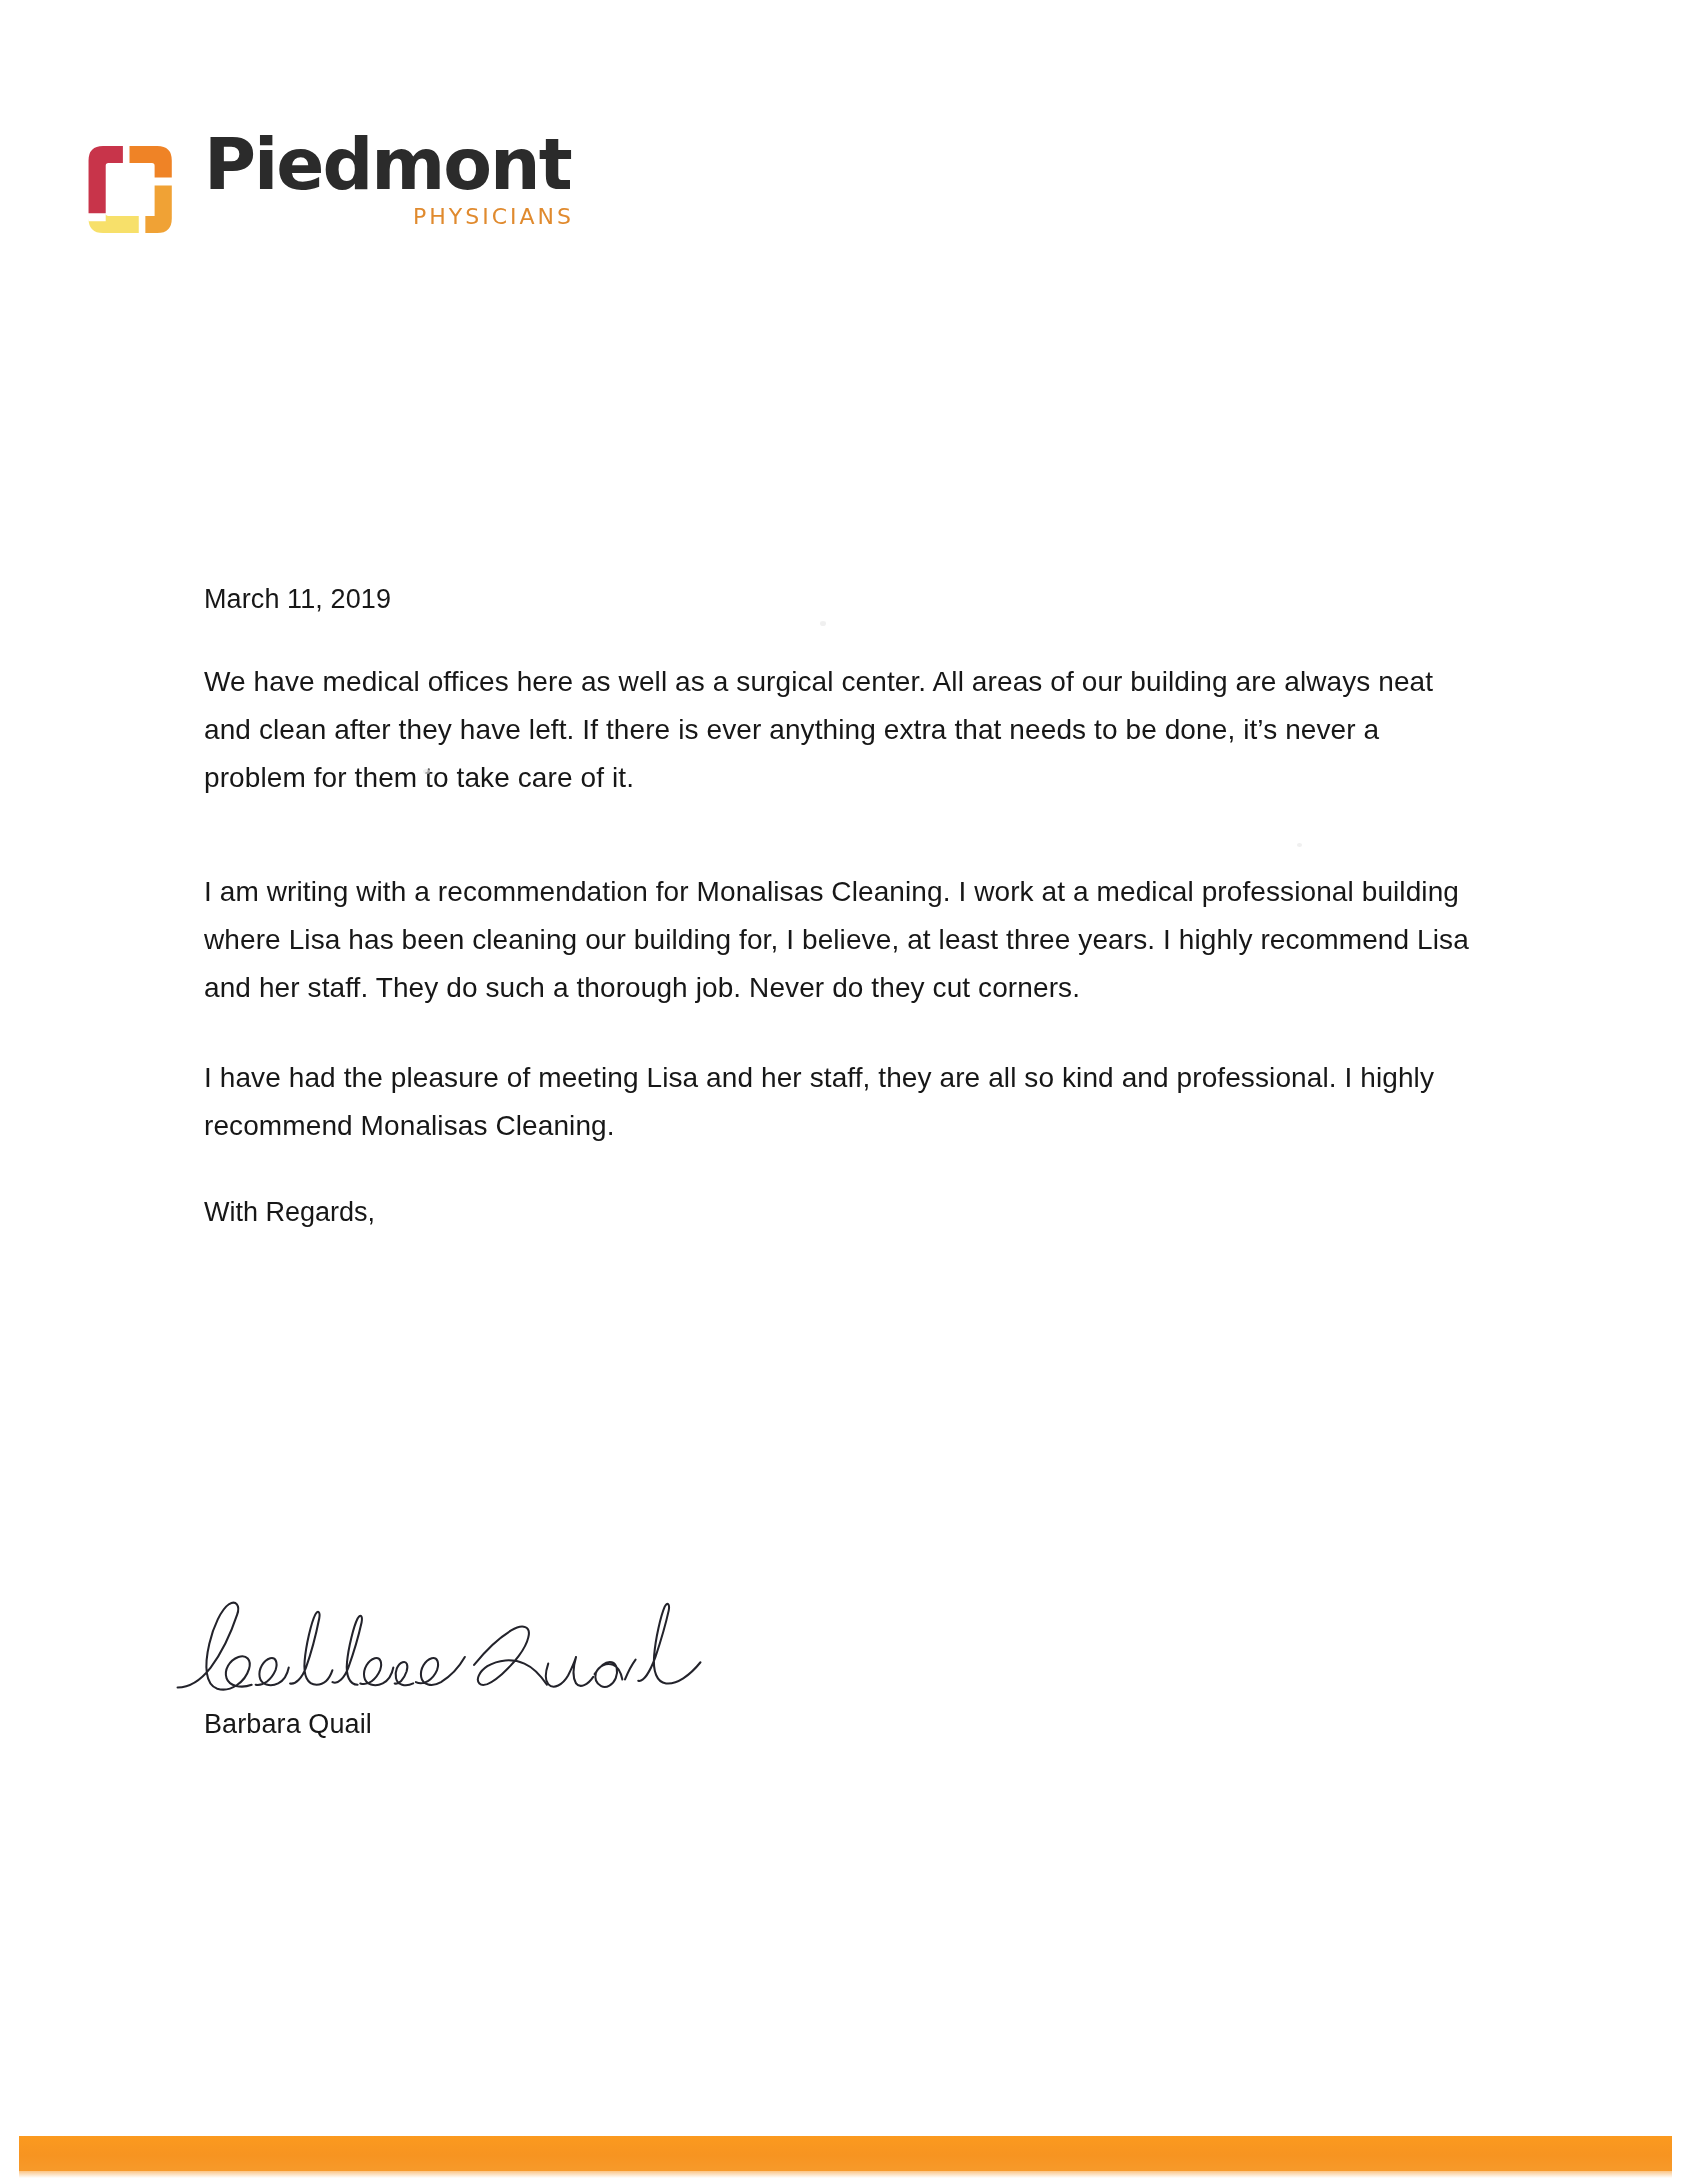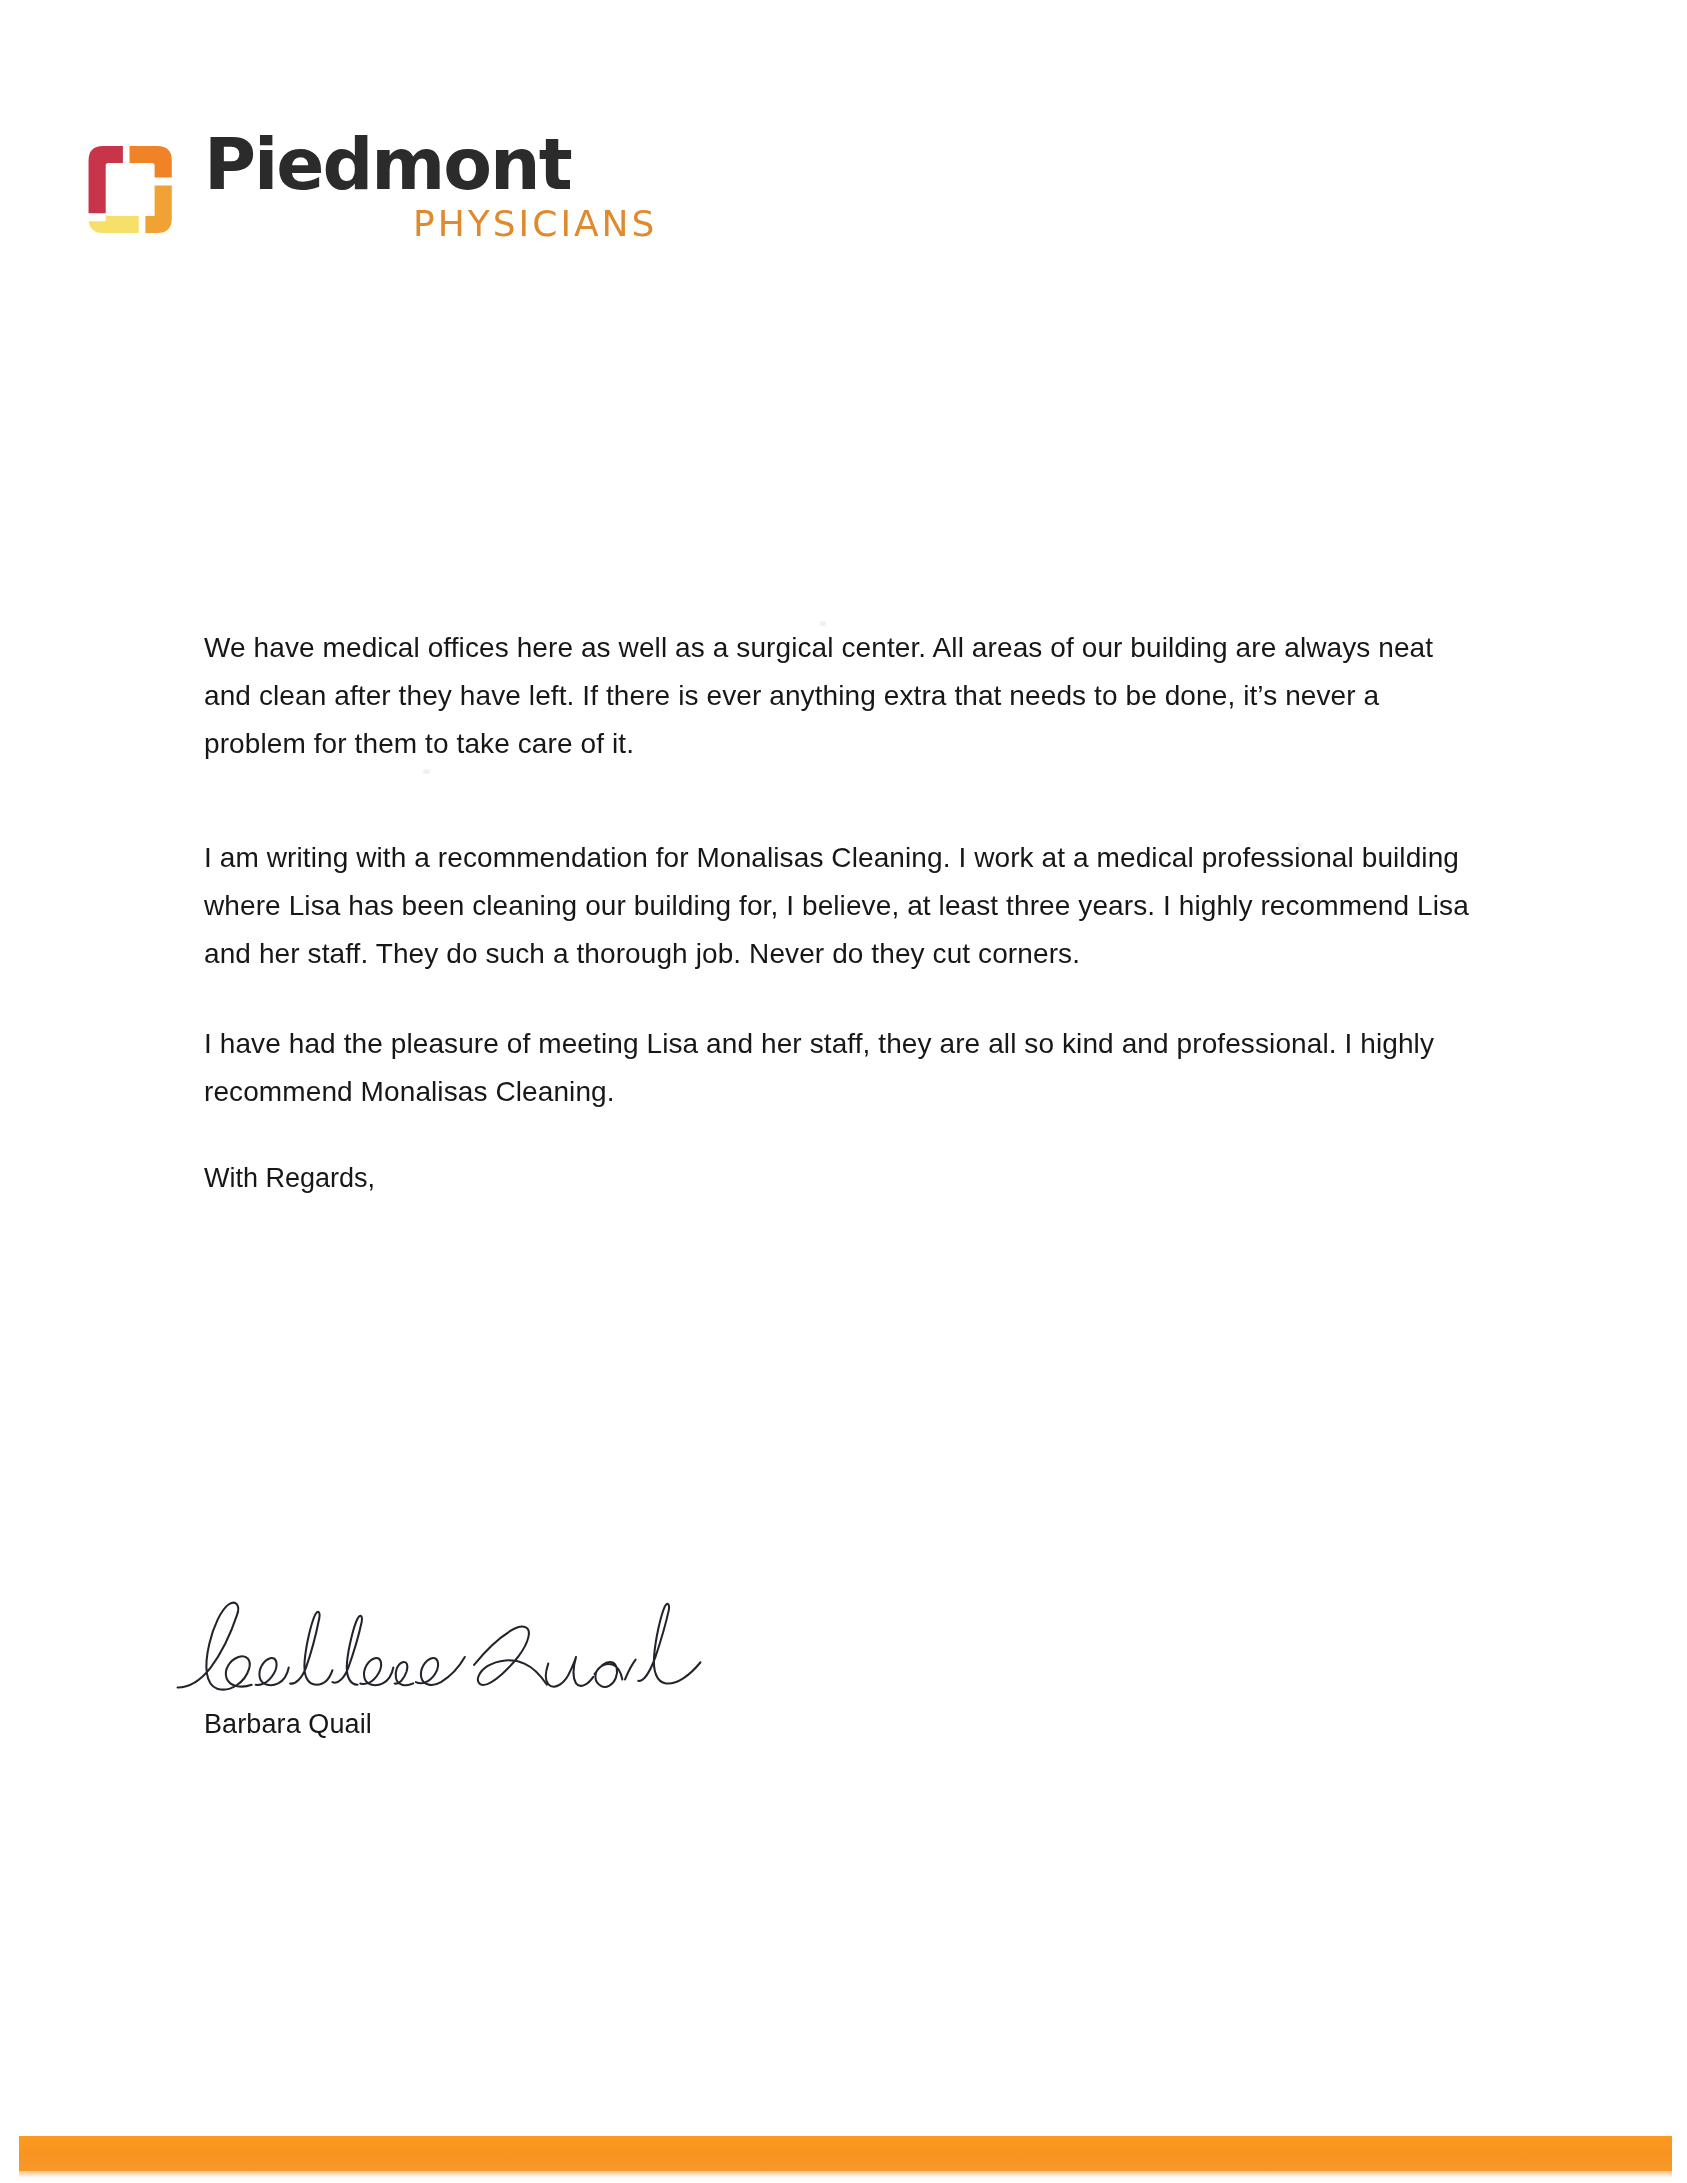--- a/index.html
+++ b/index.html
@@ -50,21 +50,21 @@
     font-weight: 700;
     letter-spacing: -2px;
     color: #2b2b2b;
     line-height: 1.0;
   }
   .logo-sub {
     position: absolute;
     left: 339px;
     top: 77px;
     font-family: "DejaVu Sans", sans-serif;
-    font-size: 36px;
+    font-size: 22px;
     font-weight: 400;
     letter-spacing: 3px;
     color: #e08a2e;
     line-height: 1.0;
   }
 
   
   .practice-block {
     position: absolute;
     right: 195px;
@@ -195,20 +195,21 @@
         <path d="M22 132 L48 132 L48 120 Q48 124 52 124 L98 124 L98 150 L44 150 Q22 150 22 128 Z" fill="#f7e06a"></path>
       </svg>
     </div>
 
     <div class="logo-wordmark">Piedmont</div>
     <div class="logo-sub">PHYSICIANS</div>
   </div>
 
 
   <div class="body-area">
+    <div class="date-line">March 11, 2019</div>
 
 
     <div class="para">We have medical offices here as well as a surgical center.  All areas of our building are always neat and clean after they have left.  If there is ever anything extra that needs to be done, it’s never a problem for them to take care of it.</div>
 
     <div class="para p1">I am writing with a recommendation for Monalisas Cleaning. I work at a medical professional building where Lisa has been cleaning our building for, I believe, at least three years.  I highly recommend Lisa and her staff.  They do such a thorough job.  Never do they cut corners.</div>
 
     <div class="para">I have had the pleasure of meeting Lisa and her staff, they are all so kind and professional.   I highly recommend Monalisas Cleaning.</div>
 
     <div class="closing">With Regards,</div>
   </div>

